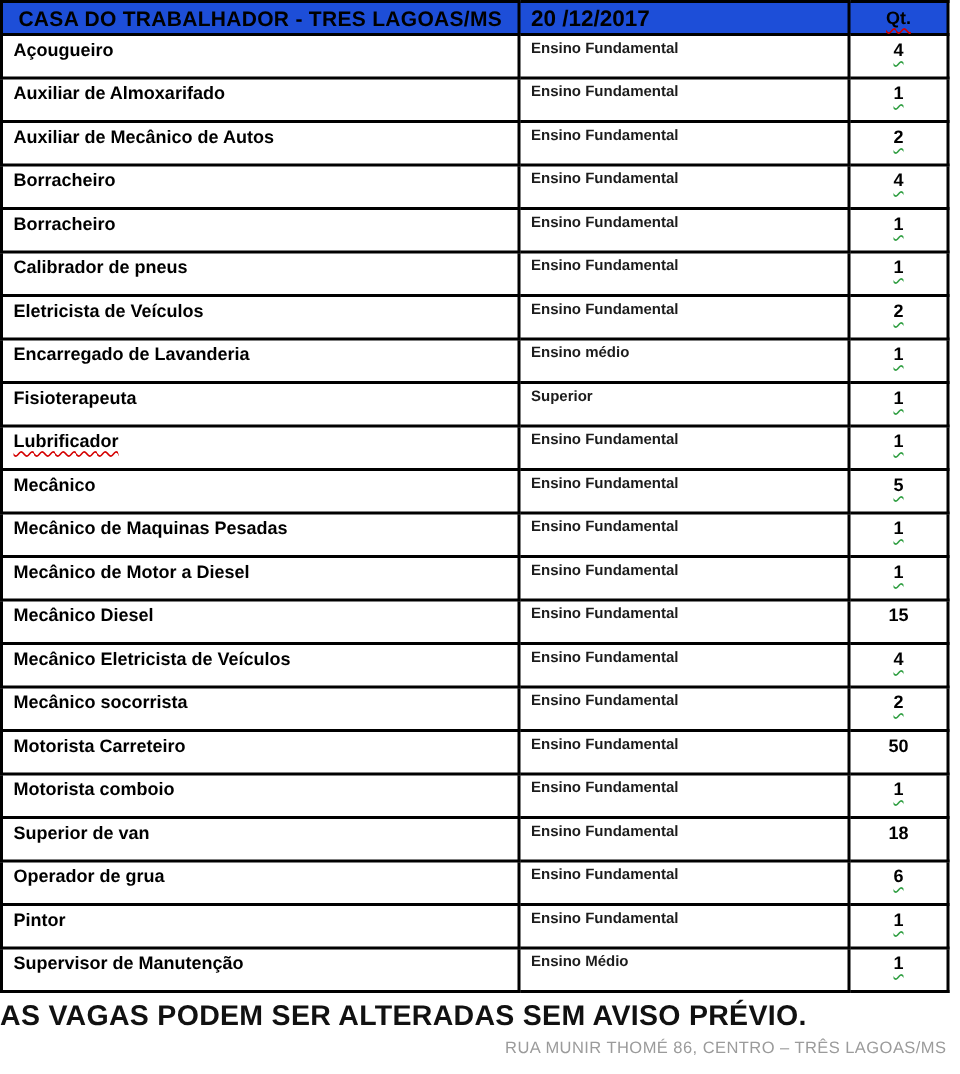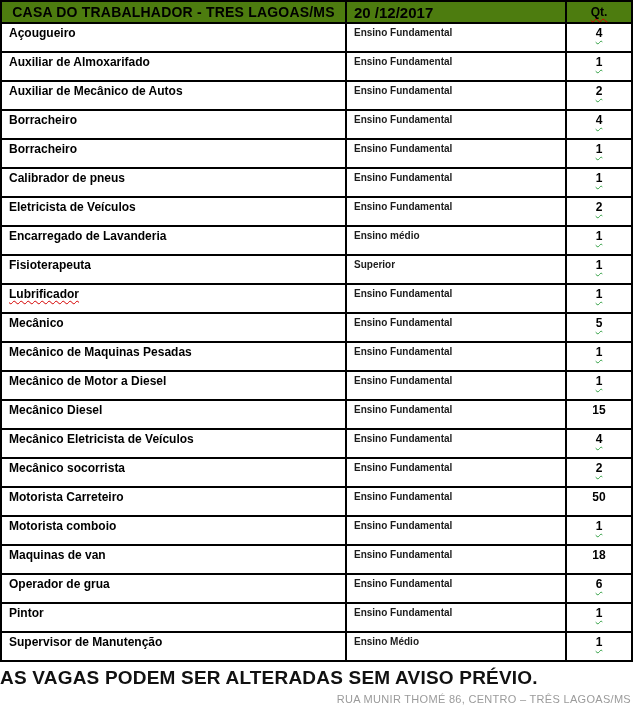--- a/index.html
+++ b/index.html
@@ -20,21 +20,21 @@
     table-layout: fixed;
     margin: 0;
   }
   col.c1 { width: 345px; }
   col.c2 { width: 220px; }
   col.c3 { width: 66px; }
 
   th, td { border: 2px solid #000; }
 
   thead th {
-    background: #4d7c0f;
+    background: #1d4ed8;
     height: 18px;
     padding: 1px 0;
     vertical-align: middle;
   }
   .th-title { font-size: 14px; font-weight: bold; text-align: center; letter-spacing: 0.2px; }
   .th-date  { font-size: 15px; font-weight: bold; text-align: left; padding-left: 7px; }
   .th-qty   { font-size: 12px; font-weight: bold; text-align: center; }
 
   tbody tr { height: 29px; }
   tbody td { vertical-align: top; background: #fff; }
@@ -195,21 +195,21 @@
           <td class="cell-title"><span>Motorista Carreteiro</span></td>
           <td class="cell-edu">Ensino Fundamental</td>
           <td class="cell-qty"><span>50</span></td>
         </tr>
         <tr>
           <td class="cell-title"><span>Motorista comboio</span></td>
           <td class="cell-edu">Ensino Fundamental</td>
           <td class="cell-qty"><span class="wavy-green">1</span></td>
         </tr>
         <tr>
-          <td class="cell-title"><span>Maquinas de van</span></td>
+          <td class="cell-title"><span>Superior de van</span></td>
           <td class="cell-edu">Ensino Fundamental</td>
           <td class="cell-qty"><span>18</span></td>
         </tr>
         <tr>
           <td class="cell-title"><span>Operador de grua</span></td>
           <td class="cell-edu">Ensino Fundamental</td>
           <td class="cell-qty"><span class="wavy-green">6</span></td>
         </tr>
         <tr>
           <td class="cell-title"><span>Pintor</span></td>

